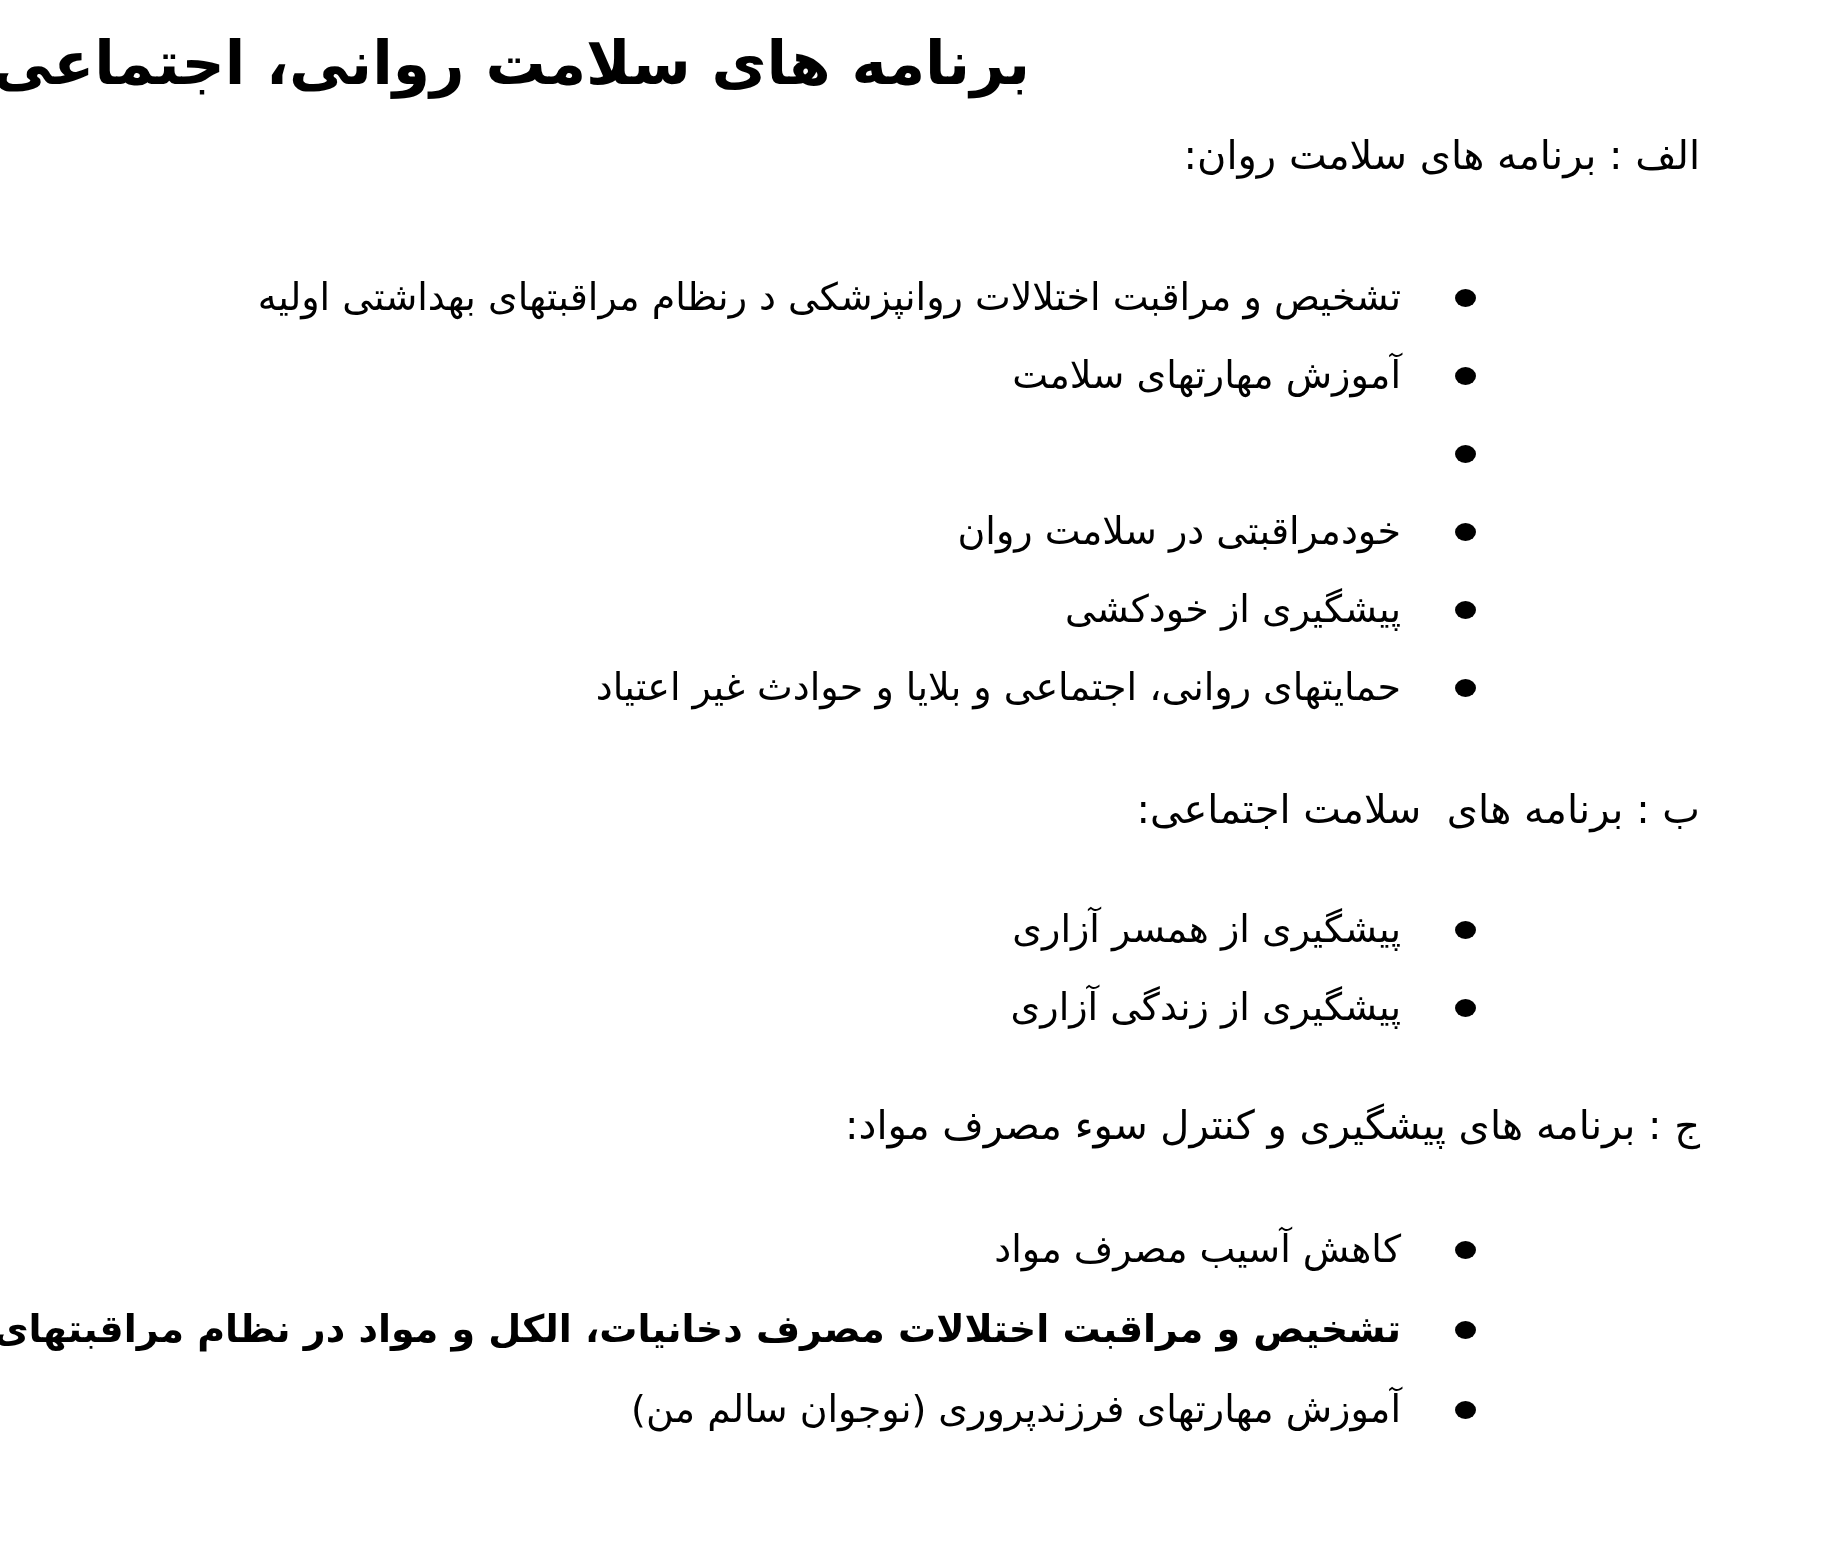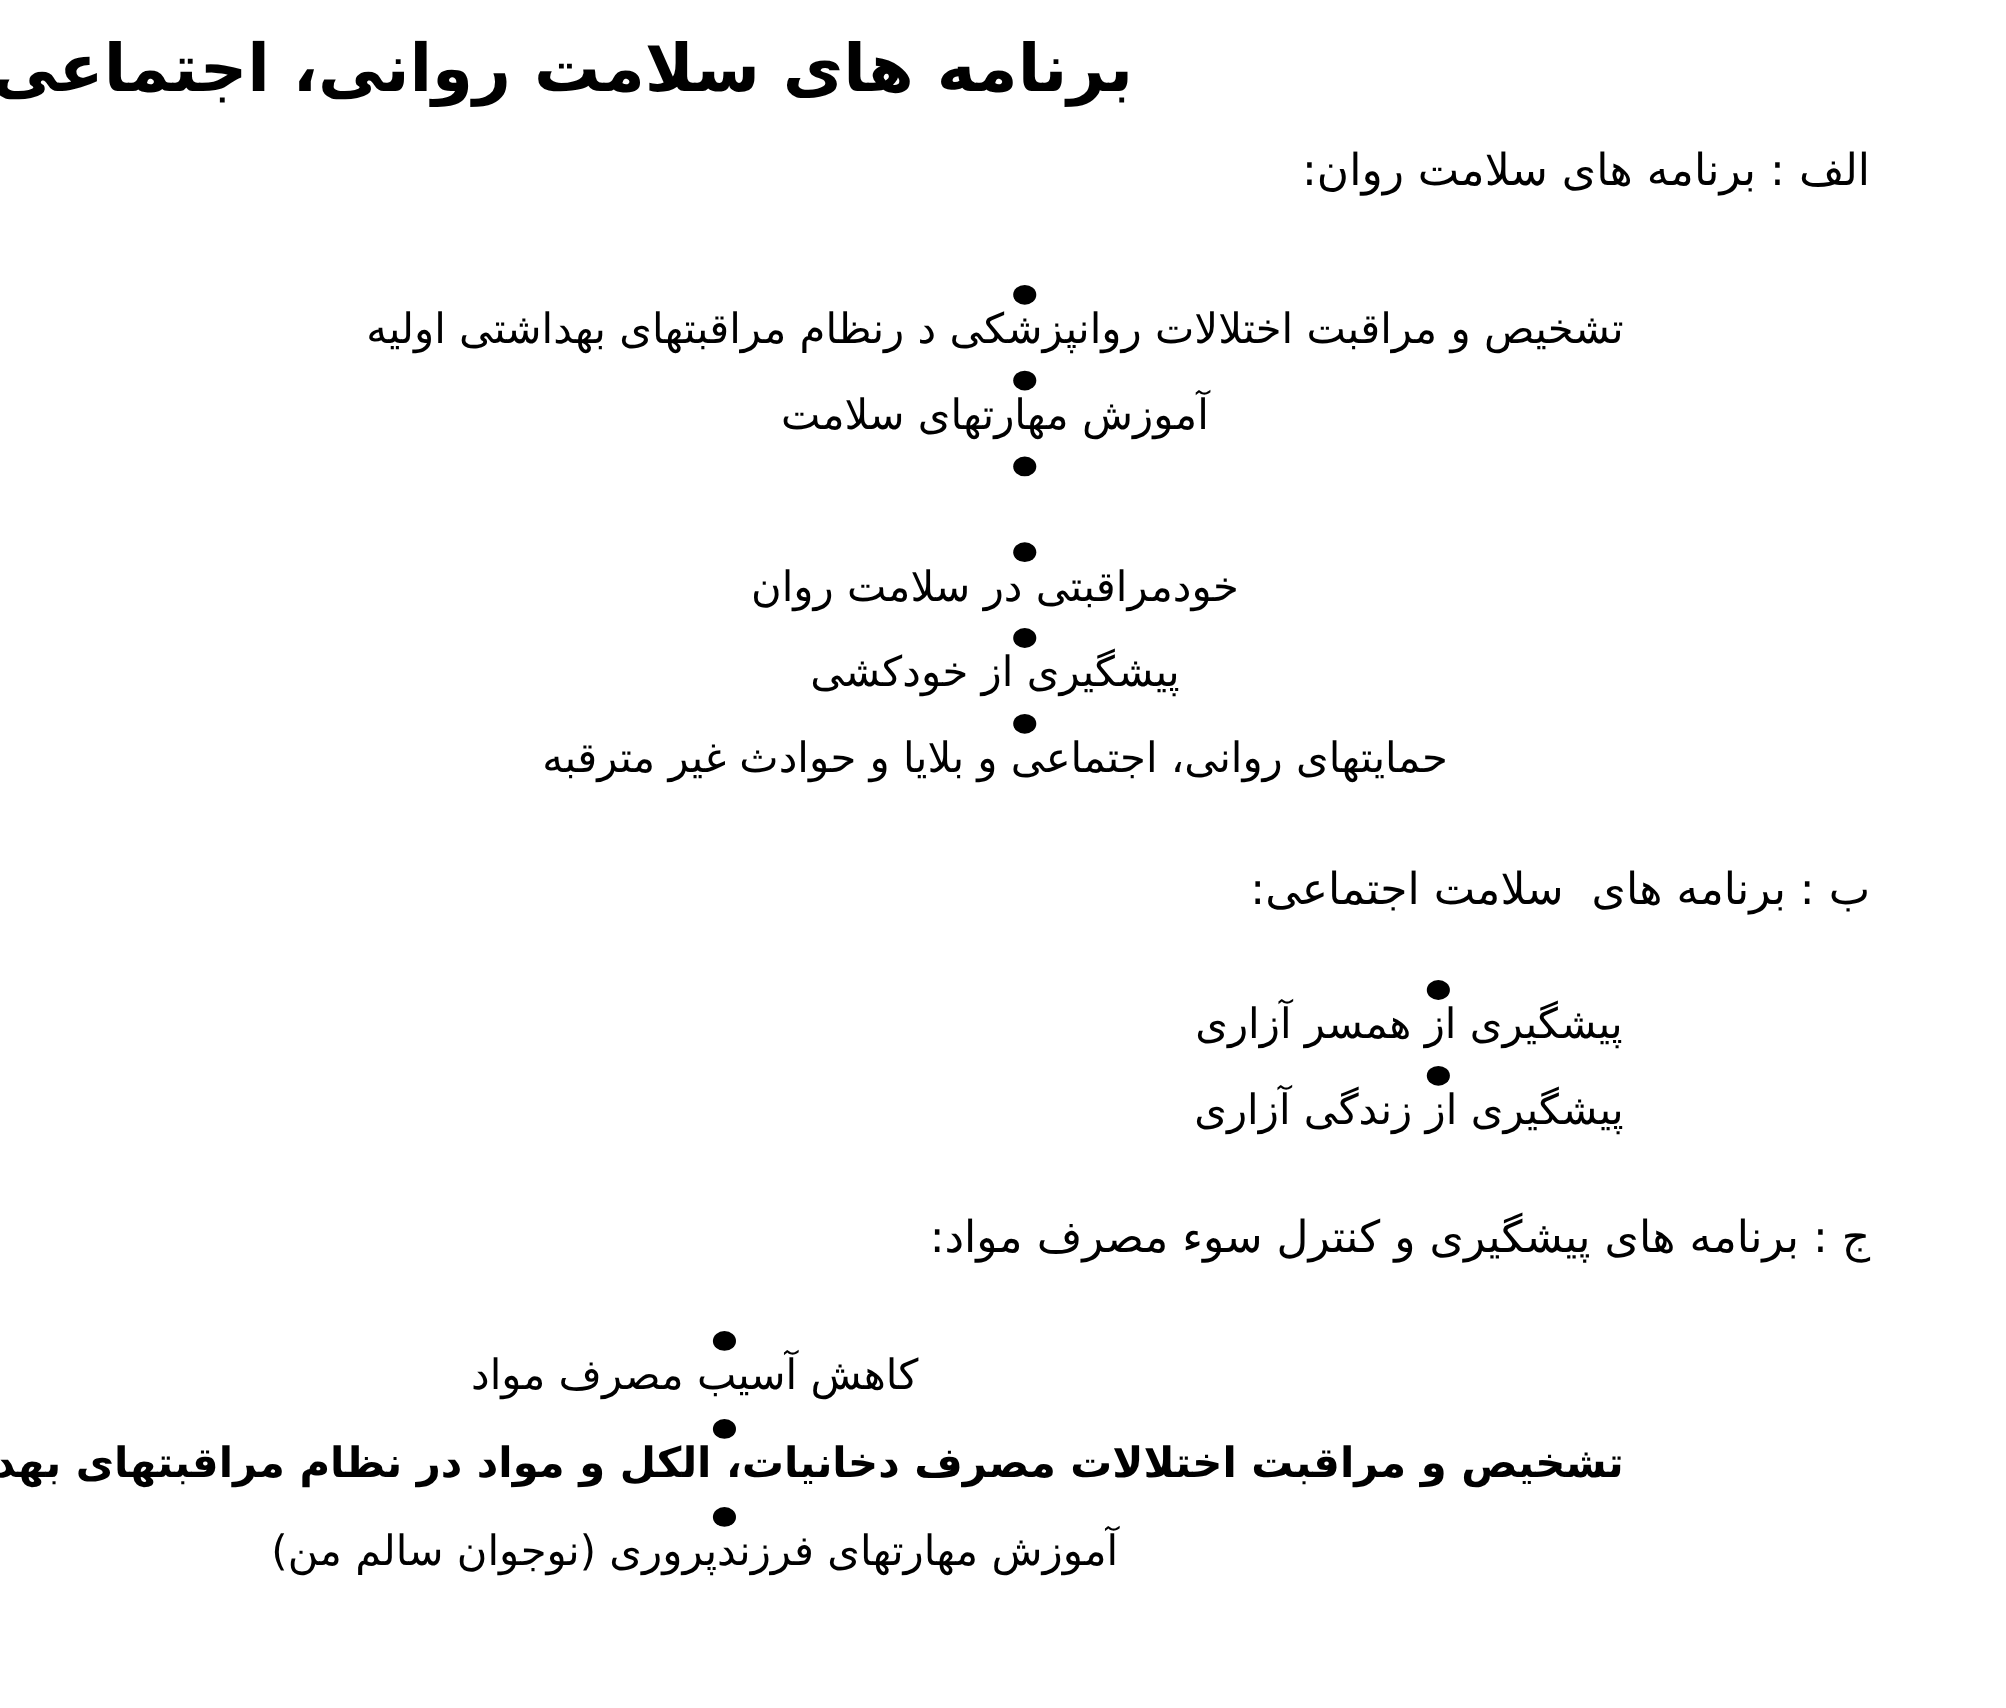--- a/index.html
+++ b/index.html
@@ -47,21 +47,21 @@
     margin: 0;
     padding: 0;
     right: 348px;
   }
   #list-a { top: 259px; }
   #list-b { top: 891px; }
   #list-c { top: 1210px; }
 
   ul.bullet-list li {
     display: flex;
-    flex-direction: column;     
+    flex-direction: row;     
     align-items: center;
     height: 78px;
     white-space: pre;
   }
   #list-c li { height: 80px; }
 
   .dot {
     flex: 0 0 auto;
     width: 21px;
     height: 18px;
@@ -83,21 +83,21 @@
 
 <div class="abs doc-title">برنامه های سلامت روانی، اجتماعی و  اعتیاد</div>
 
 <div id="heading-a" class="abs section-heading">الف : برنامه های سلامت روان:</div>
 <ul id="list-a" class="abs bullet-list">
     <li><span class="dot"></span><span class="item-text">تشخیص و مراقبت اختلالات روانپزشکی د رنظام مراقبتهای بهداشتی اولیه</span></li>
     <li><span class="dot"></span><span class="item-text">آموزش مهارتهای سلامت</span></li>
     <li><span class="dot"></span></li>
     <li><span class="dot"></span><span class="item-text">خودمراقبتی در سلامت روان</span></li>
     <li><span class="dot"></span><span class="item-text">پیشگیری از خودکشی</span></li>
-    <li><span class="dot"></span><span class="item-text">حمایتهای روانی، اجتماعی و بلایا و حوادث غیر مترقبه</span></li>
+    <li><span class="dot"></span><span class="item-text">حمایتهای روانی، اجتماعی و بلایا و حوادث غیر اعتیاد</span></li>
   </ul>
 
 <div id="heading-b" class="abs section-heading">ب : برنامه های  سلامت اجتماعی:</div>
 <ul id="list-b" class="abs bullet-list">
     <li><span class="dot"></span><span class="item-text">پیشگیری از همسر آزاری</span></li>
     <li><span class="dot"></span><span class="item-text">پیشگیری از زندگی آزاری</span></li>
   </ul>
 
 <div id="heading-c" class="abs section-heading">ج : برنامه های پیشگیری و کنترل سوء مصرف مواد:</div>
 <ul id="list-c" class="abs bullet-list">

